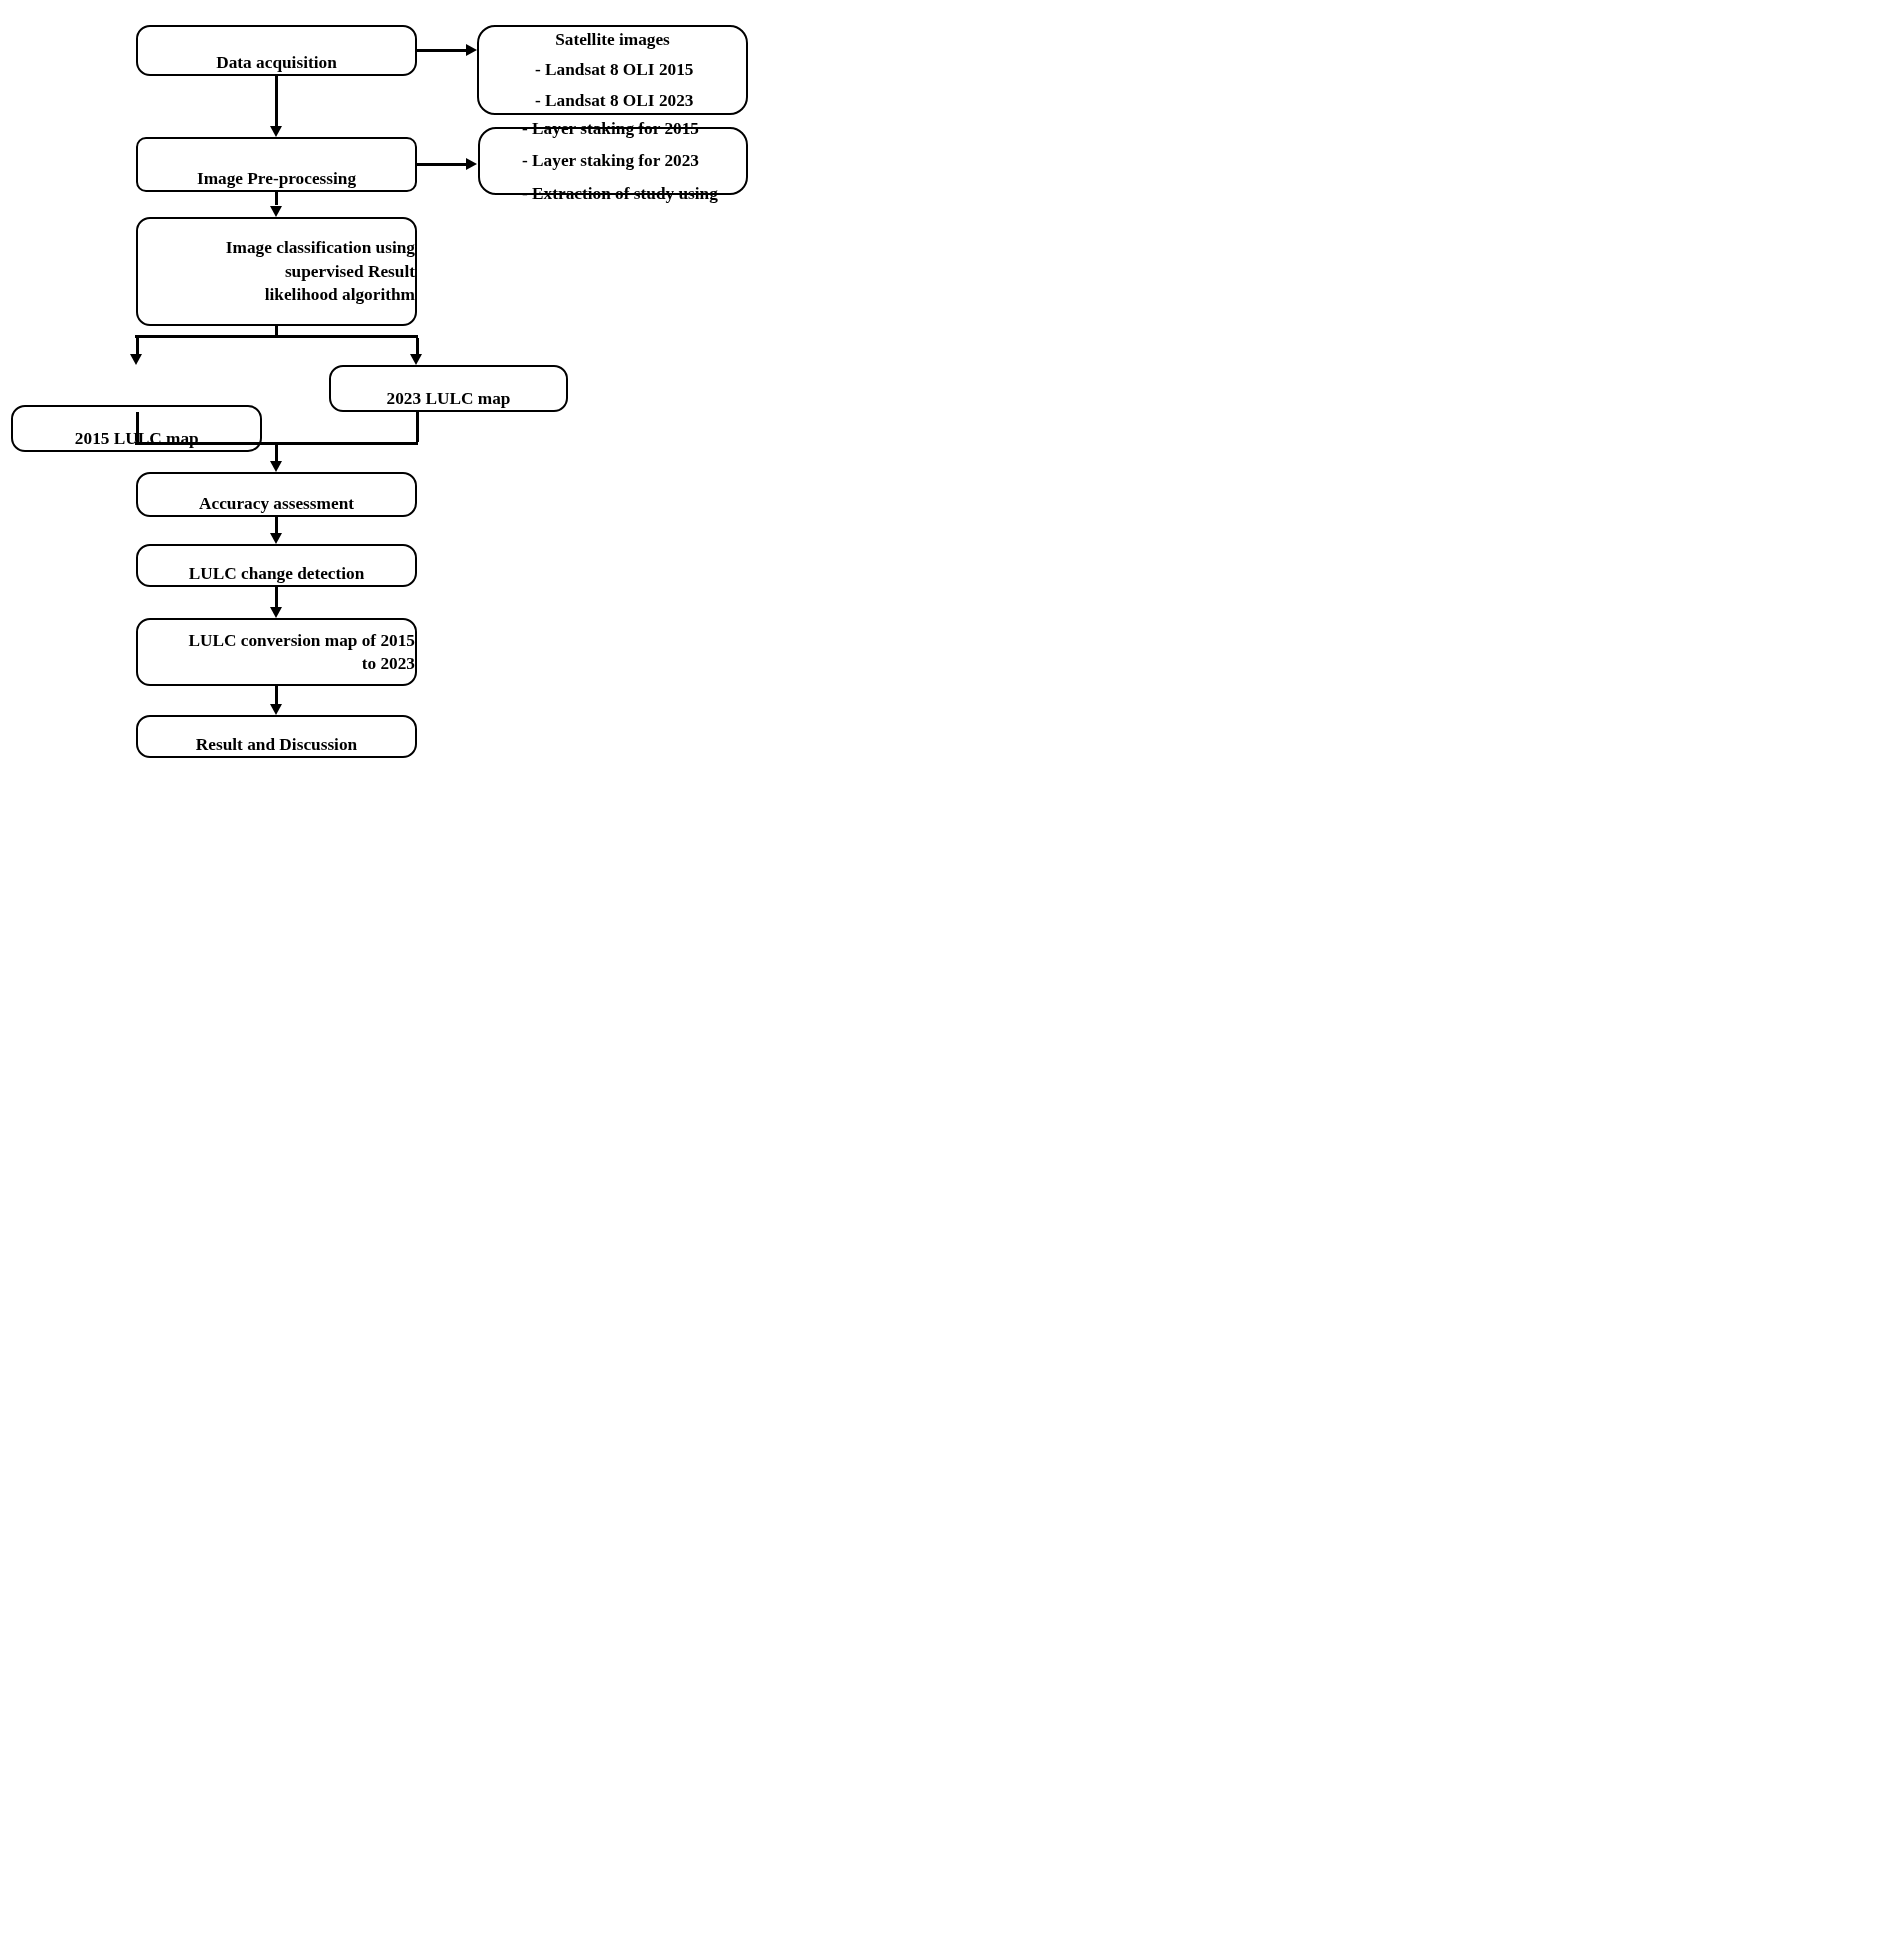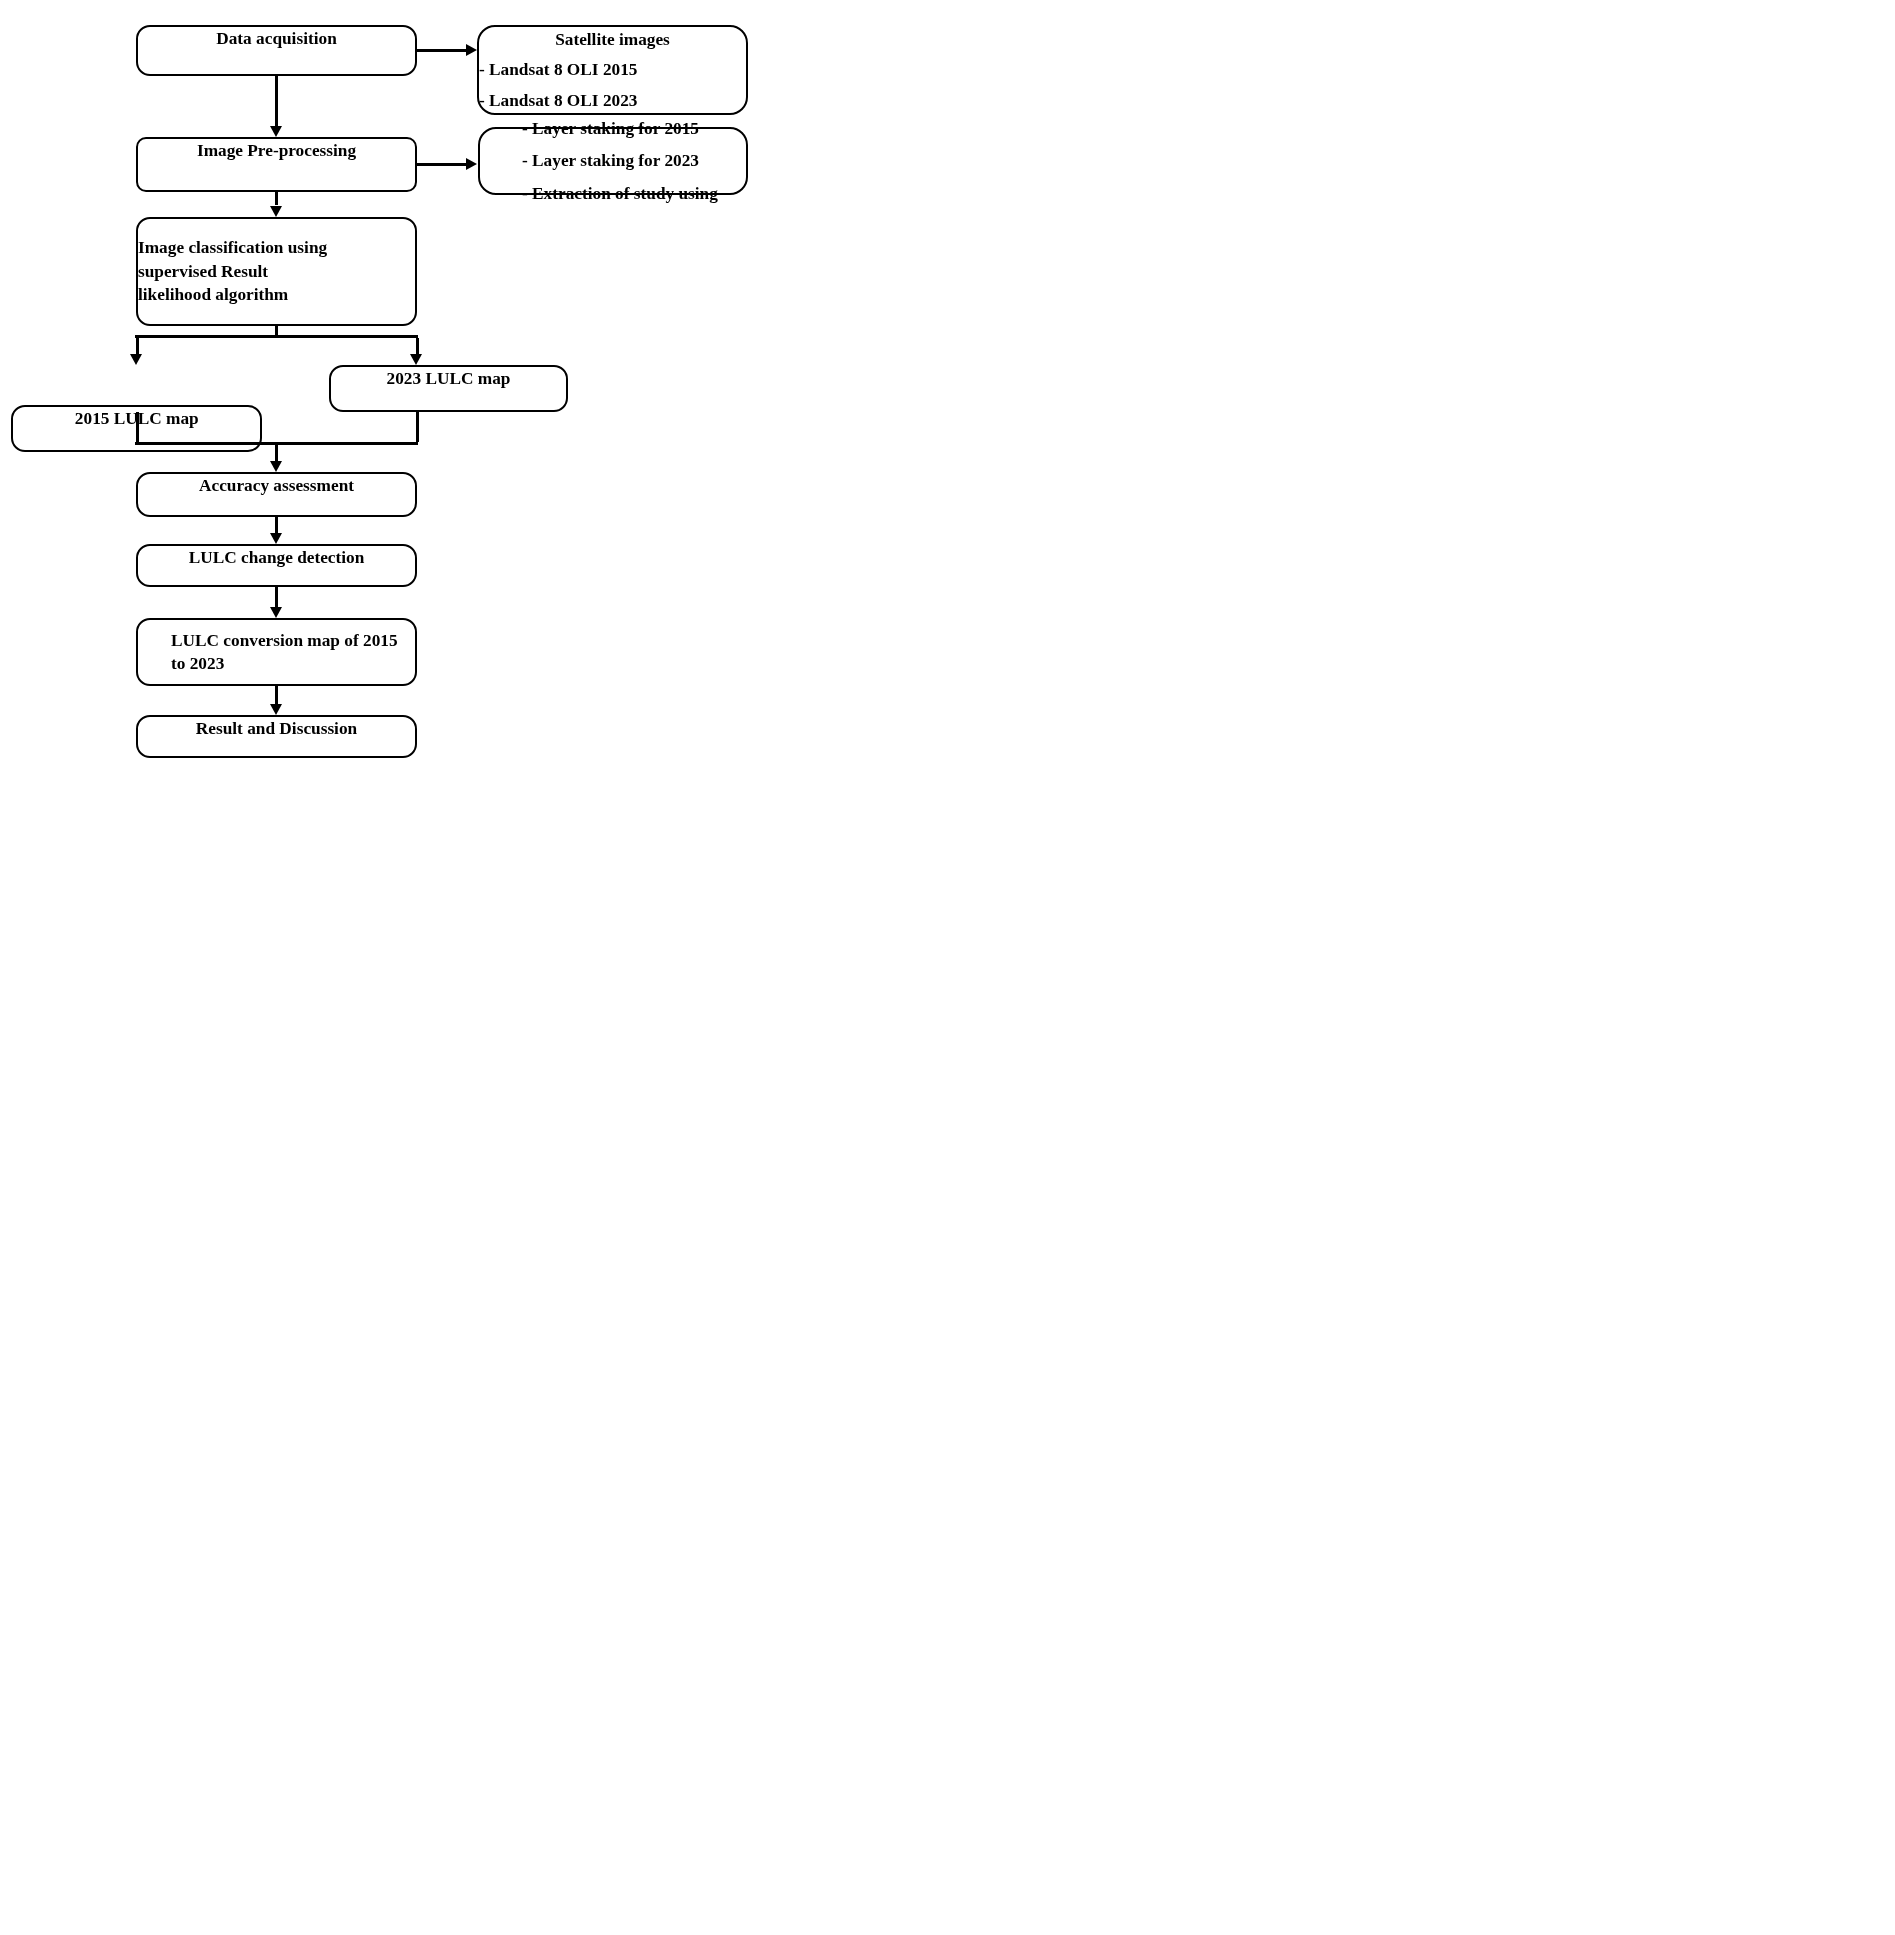--- a/index.html
+++ b/index.html
@@ -16,21 +16,21 @@
     color: #000000;
     overflow: hidden;
   }
   .node {
     position: absolute;
     box-sizing: border-box;
     background: #ffffff;
     border: 2.5px solid #000000;
     border-radius: 14px;
     display: flex;
-    align-items: flex-start;
+    align-items: flex-end;
     justify-content: center;
     text-align: center;
     font-weight: 700;
     font-size: 17.3px;
     line-height: 1.35;
   }
   .node.side {
     border-radius: 18px;
     flex-direction: column;
     align-items: stretch;
@@ -40,21 +40,21 @@
   .node.col {
     flex-direction: column;
     justify-content: center;
   }
   .side .title {
     text-align: center;
   }
   .side .item {
     text-align: left;
   }
-  #n-sat .item { }
+  #n-sat .item { padding-left: 56px; }
   #n-steps { row-gap: 9px; }
   #n-steps .item { padding-left: 42px; }
   .vline, .hline {
     position: absolute;
     background: #000000;
   }
   .tri-down {
     position: absolute;
     width: 0; height: 0;
     border-left: 6.4px solid transparent;

